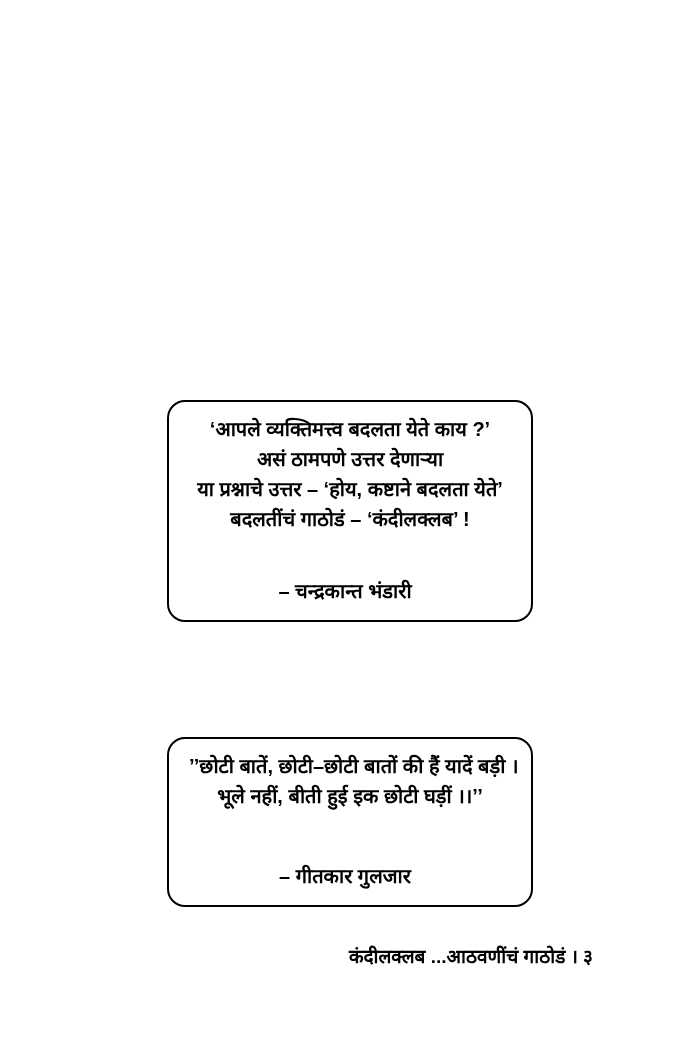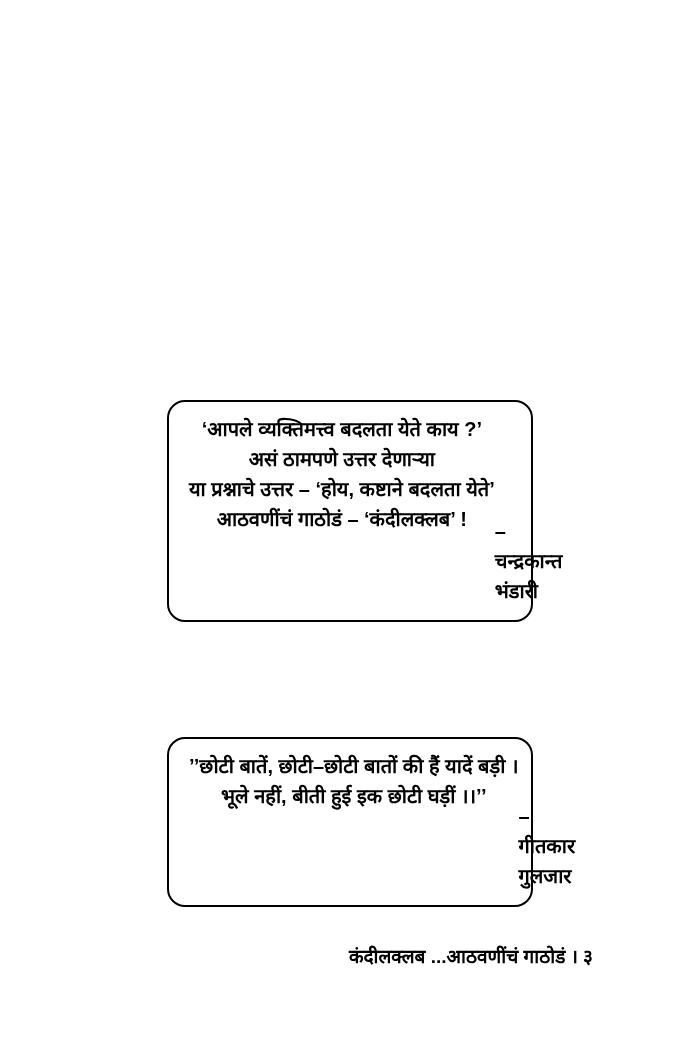--- a/index.html
+++ b/index.html
@@ -17,21 +17,21 @@
     overflow: hidden;
   }
   .quote-box {
     position: absolute;
     left: 167px;
     width: 366px;
     border: 2px solid #000000;
     border-radius: 18px;
     box-sizing: border-box;
     display: flex;
-    flex-direction: row;
+    flex-direction: column;
     padding: 12px 20px 14px 20px;
   }
   .box1 {
     top: 400px;
     height: 222px;
   }
   .box2 {
     top: 737px;
     height: 170px;
   }
@@ -39,21 +39,21 @@
     text-align: center;
   }
   .line {
     font-size: 20px;
     font-weight: 700;
     line-height: 30px;
     white-space: nowrap;
   }
   .attribution {
     margin-top: auto;
-    text-align: left;
+    text-align: center;
     font-size: 20px;
     font-weight: 700;
     line-height: 30px;
     padding-right: 10px;
   }
   .footer {
     position: absolute;
     top: 946px;
     right: 106px;
     font-size: 19px;
@@ -65,21 +65,21 @@
 </head>
 <body>
 
 <div class="page">
 
   <div class="quote-box box1">
     <div class="quote-lines">
       <div class="line">‘आपले व्यक्तिमत्त्व बदलता येते काय ?’</div>
       <div class="line">असं ठामपणे उत्तर देणाऱ्या</div>
       <div class="line">या प्रश्नाचे उत्तर – ‘होय, कष्टाने बदलता येते’</div>
-      <div class="line">आठवणींचं गाठोडं – ‘कंदीलक्लब’ !</div>
+      <div class="line">बदलतींचं गाठोडं – ‘कंदीलक्लब’ !</div>
     </div>
     <div class="attribution">– चन्द्रकान्त भंडारी</div>
   </div>
 
   <div class="quote-box box2">
     <div class="quote-lines">
       <div class="line">’’छोटी बातें, छोटी–छोटी बातों की हैं यादें बड़ी ।</div>
       <div class="line">भूले नहीं, बीती हुई इक छोटी घड़ीं ।।’’</div>
     </div>
     <div class="attribution">– गीतकार गुलजार</div>

